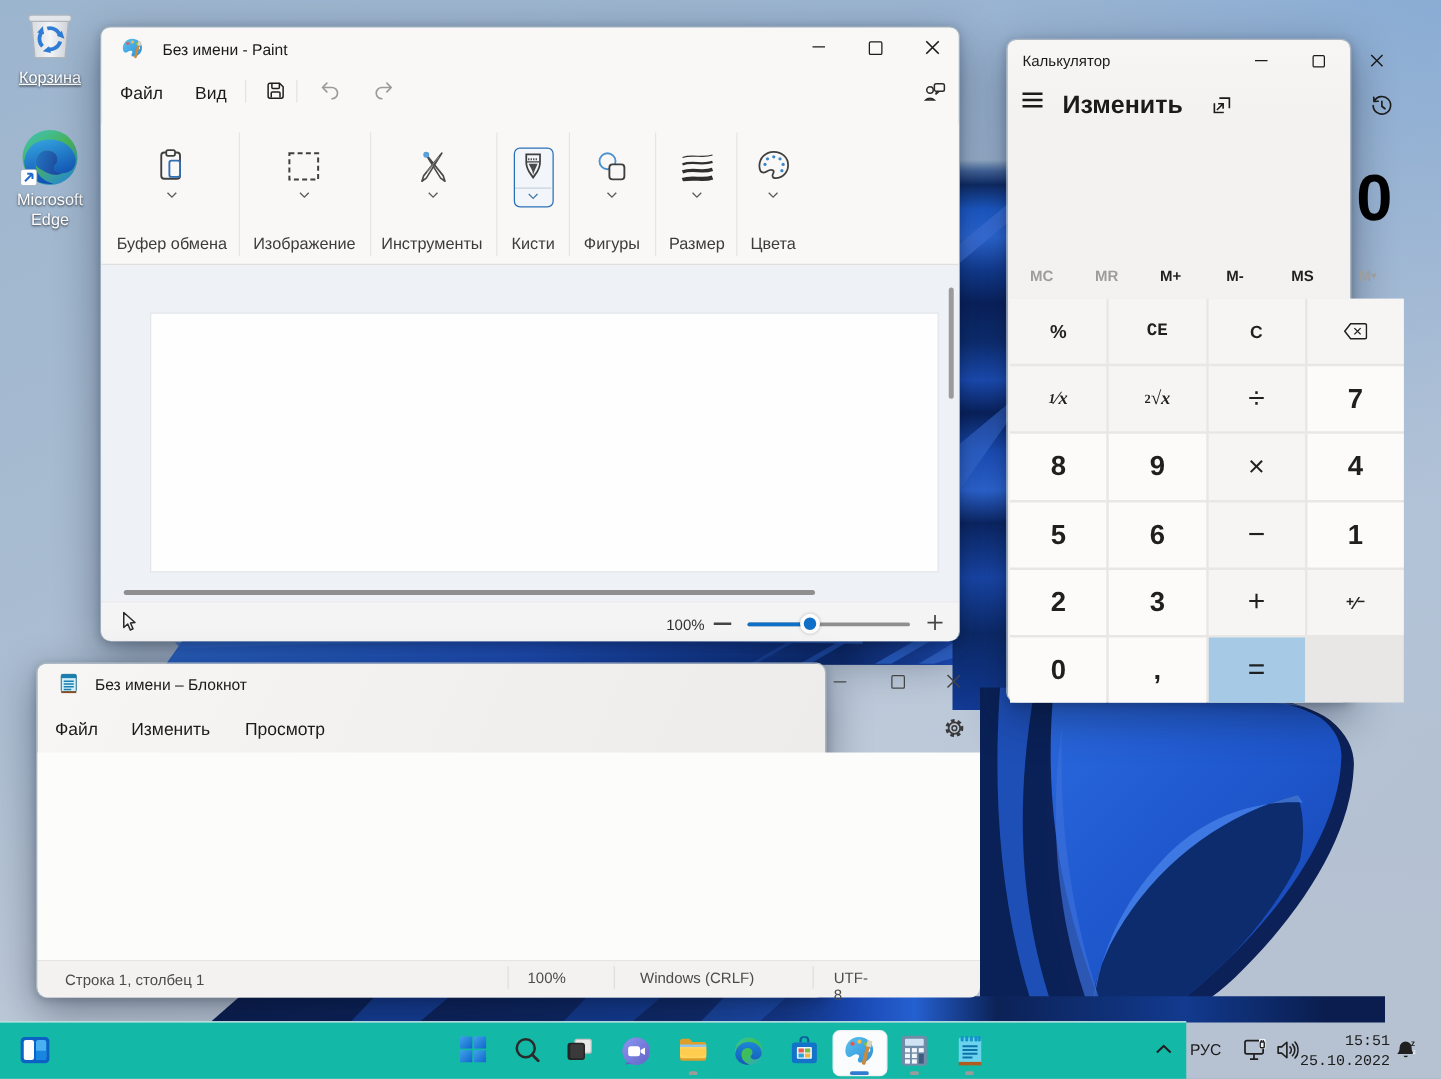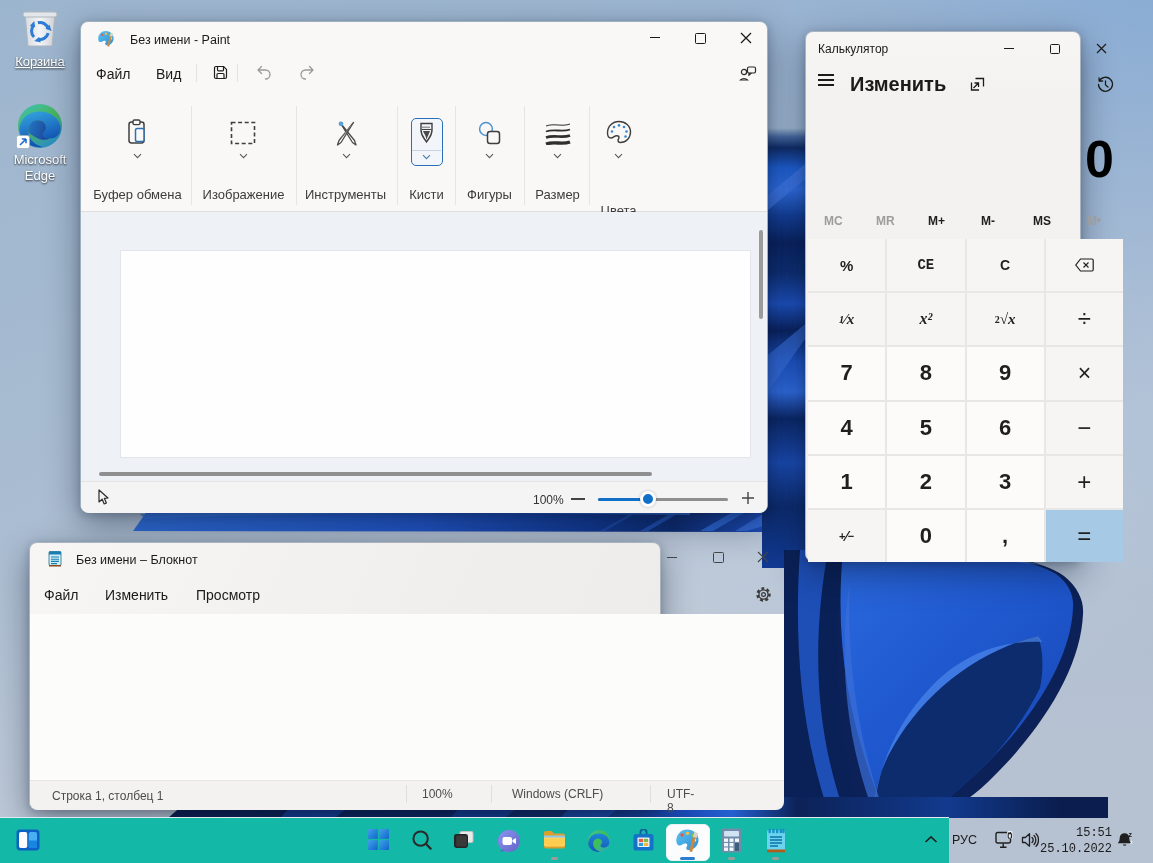--- a/index.html
+++ b/index.html
@@ -9,21 +9,21 @@
        box-shadow:0 12px 34px rgba(10,20,40,.42), 0 2px 8px rgba(10,20,40,.22); box-sizing:border-box;}
   
   #paint{left:80px; top:21px; width:688px; height:492px; background:#f9f8f7; border-color:#9fb0bf;}
   #paint .label{font-size:13px; color:#3c3c3c;}
   
   #calc{left:805px; top:31px; width:276px; height:531px; background:linear-gradient(180deg,#f7f6f5 0,#f3f2f0 60px,#f2f1ef 100%); border-color:#a9b4be;}
   .cb{display:flex;align-items:center;justify-content:center;font-size:19px;font-weight:600;color:#1f1f1f;}
   .cop{background:#f6f5f3;}
   .cnum{background:#fcfbfa;font-size:22px;font-weight:600;}
   
-  #notepad{left:29px; top:542px; width:632px; height:268px; background:linear-gradient(115deg,#f7f6f5 0%,#f1efee 55%,#edebe9 100%);}
+  #notepad{left:29px; top:530px; width:632px; height:268px; background:linear-gradient(115deg,#f7f6f5 0%,#f1efee 55%,#edebe9 100%);}
   
   #taskbar{left:0; top:817px; width:949px; height:46px; background:#14b8a6; border-top:1px solid #e3e9f0;}
 </style>
 </head>
 <body>
 
 <svg class="abs" style="left:0;top:0" width="1153" height="863" viewBox="0 0 1153 863">
   <defs>
     <linearGradient id="bgg" x1="0" y1="0" x2="0.55" y2="1">
       <stop offset="0" stop-color="#9cb5ce"></stop>
@@ -280,21 +280,21 @@
         <circle cx="13" cy="5.4" r="1.3"></circle>
         <circle cx="18" cy="7" r="1.3"></circle>
         <circle cx="20.5" cy="11.5" r="1.3"></circle>
         <circle cx="19.5" cy="16.5" r="1.3"></circle>
         <circle cx="6" cy="11.5" r="1.3"></circle>
       </g>
   </svg>
   <svg class="abs" style="left:533px;top:131px" width="9" height="6" viewBox="0 0 9 6">
       <path d="M1 1.2 L4.5 4.7 L8 1.2" fill="none" stroke="#5a5a5a" stroke-width="1.1"></path>
     </svg>
-  <div class="label abs" style="left:505px;top:165px;width:65px;text-align:center;margin-top:16px;">Цвета</div>
+  <div class="label abs" style="left:505px;top:165px;width:65px;text-align:center;">Цвета</div>
 
   <div class="abs" style="left:0;top:190px;width:686px;height:269px;background:#eef1f5;"></div>
   <div class="abs" style="left:40px;top:229px;width:629px;height:206px;background:#fefefe;box-shadow:0 0 0 1px #e2e6ea;"></div>
   <div class="abs" style="left:678px;top:208px;width:4px;height:89px;background:#9b9b9b;border-radius:2px;"></div>
   <div class="abs" style="left:18px;top:450px;width:553px;height:3.5px;background:#8f8f8f;border-radius:2px;"></div>
 
   <div class="abs" style="left:0;top:459px;width:686px;height:31px;background:#f4f4f4;border-top:1px solid #e4e3e2;border-radius:0 0 8px 8px;"></div>
   <svg class="abs" style="left:16px;top:467px" width="12" height="16" viewBox="0 0 12 16">
     <path d="M2 1 L2 13 L5.2 10.2 L7.2 15 L9.4 14 L7.4 9.4 L11 9 Z" fill="none" stroke="#2b2b2b" stroke-width="1.2" stroke-linejoin="round"></path>
   </svg>
@@ -345,21 +345,20 @@
     <div class="cb cop" style="font-size:15px;">%</div>
       <div class="cb cop" style="font-size:14px;font-family:Liberation Mono, monospace;">CE</div>
       <div class="cb cop" style="font-size:14px;">C</div>
       <div class="cb cop">
         <svg width="19" height="14" viewBox="0 0 19 14">
           <path d="M5.5 1 L17 1 A1.2 1.2 0 0 1 18.2 2.2 L18.2 11.8 A1.2 1.2 0 0 1 17 13 L5.5 13 L0.8 7 Z" fill="none" stroke="#1f1f1f" stroke-width="1.2"></path>
           <path d="M8.5 4.5 L13.5 9.5 M13.5 4.5 L8.5 9.5" stroke="#1f1f1f" stroke-width="1.1"></path>
         </svg>
       </div>
     <div class="cb cop" style="font-style:italic;font-family:'Liberation Serif',serif;font-size:15px;"><span style="font-size:11px;">1</span>⁄x</div>
-    <div class="cb cop" style="font-style:italic;font-family:'Liberation Serif',serif;font-size:16px;">x²</div>
     <div class="cb cop" style="font-style:italic;font-family:'Liberation Serif',serif;font-size:15px;"><span style="font-size:10px;font-style:normal;">2</span>√x</div>
     <div class="cb cop" style="font-size:24px;font-weight:400;">÷</div>
     <div class="cb cnum">7</div>
       <div class="cb cnum">8</div>
       <div class="cb cnum">9</div>
       <div class="cb cop" style="font-size:23px;font-weight:400;">×</div>
     <div class="cb cnum">4</div>
       <div class="cb cnum">5</div>
       <div class="cb cnum">6</div>
       <div class="cb cop" style="font-size:24px;font-weight:400;">−</div>

